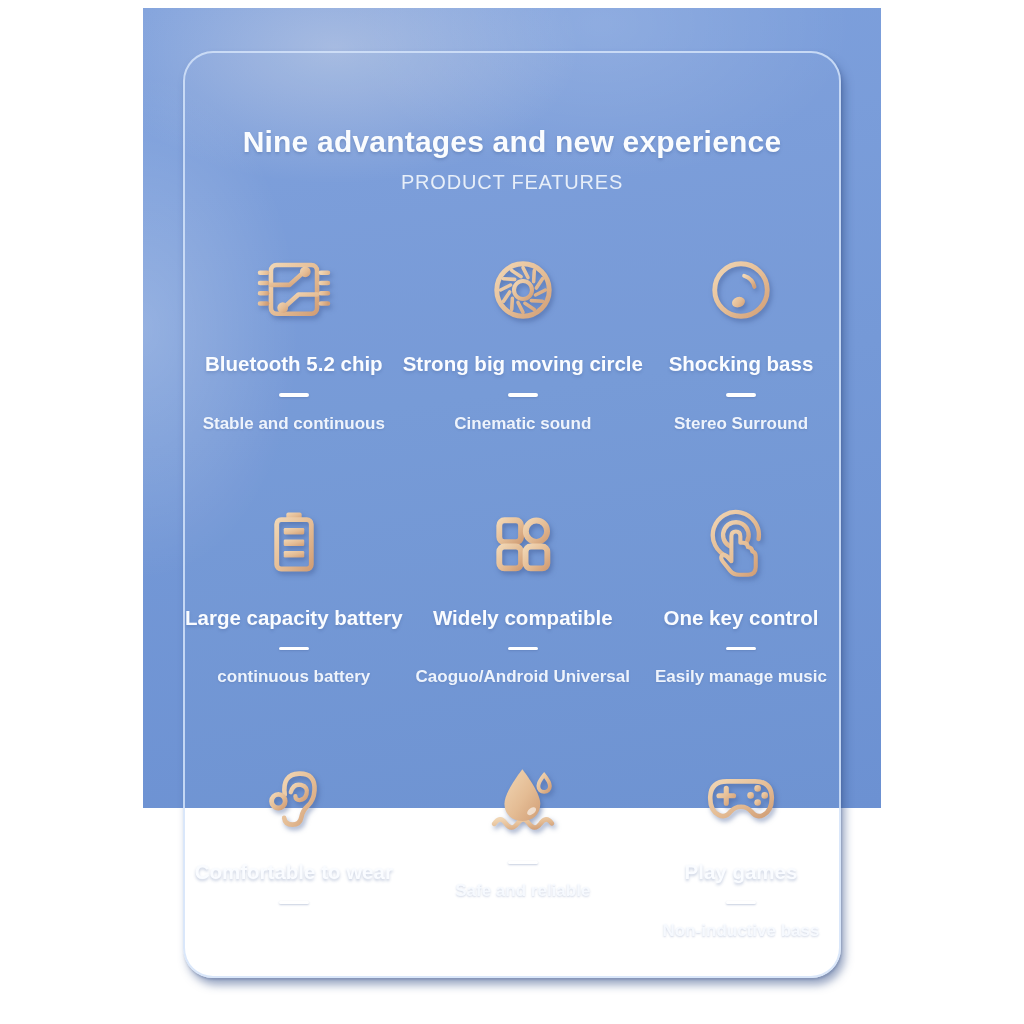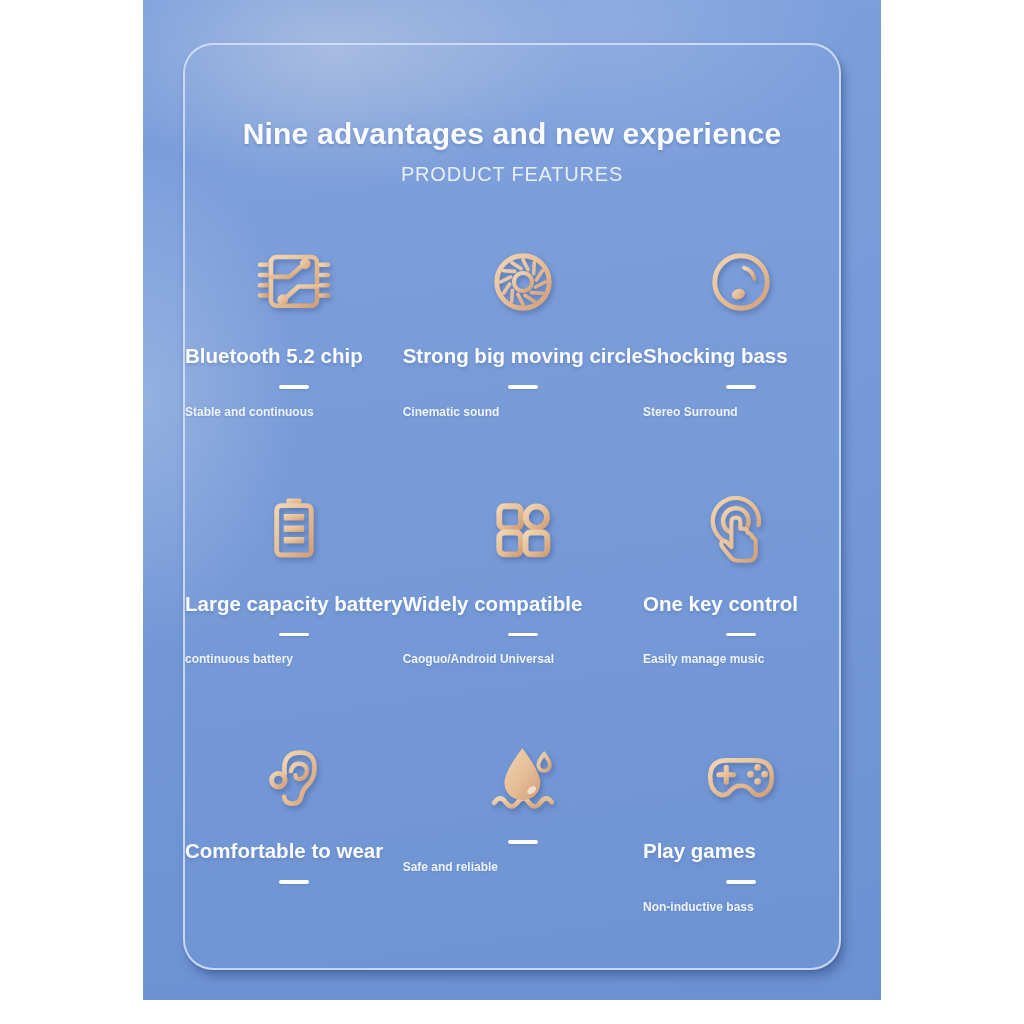--- a/index.html
+++ b/index.html
@@ -1,20 +1,20 @@
 <!DOCTYPE html>
 <html><head>
 <meta charset="utf-8">
 <style>
   * { margin: 0; padding: 0; box-sizing: border-box; }
   html, body { width: 1024px; height: 1024px; background: #ffffff; overflow: hidden;
     font-family: "Liberation Sans", sans-serif; }
 
   .panel {
-    width: 738px; height: 1000px; margin: 0 auto; position: relative;
+    width: 738px; height: 800px; margin: 8px auto; position: relative;
     background:
       radial-gradient(ellipse 360px 200px at 26% 5%, rgba(255,246,238,0.32), rgba(255,255,255,0) 68%),
       radial-gradient(ellipse 260px 420px at 0% 40%, rgba(255,255,255,0.22), rgba(255,255,255,0) 60%),
       radial-gradient(ellipse 420px 260px at 62% 2%, rgba(255,255,255,0.14), rgba(255,255,255,0) 60%),
       linear-gradient(172deg, #7ea0dc 0%, #7599d7 48%, #6c91d2 100%);
   }
 
   .card {
     position: absolute; left: 40px; top: 43px; width: 658px; height: 927px;
     border: 2px solid rgba(212,227,249,0.85);
@@ -33,35 +33,35 @@
     margin-top: 12px; font-size: 20px; font-weight: 400;
     color: rgba(243,247,252,0.9); letter-spacing: 0.8px;
   }
 
   .grid {
     margin-top: 50px;
     display: grid;
     grid-template-columns: 1fr 1fr 1fr;
     row-gap: 64px;
   }
-  .cell { text-align: left; }
+  .cell { text-align: center; }
 
   .icon-wrap { height: 92px; display: flex; align-items: center; justify-content: center; }
   .icon-wrap svg { filter: drop-shadow(2px 3px 2.5px rgba(62,88,146,0.5)); }
 
   .f-title {
     margin-top: 16px; font-size: 20.5px; font-weight: 700; color: #fafcff;
     white-space: nowrap; text-shadow: 0 2px 3px rgba(70,96,152,0.3);
   }
   .f-divider {
     width: 30px; height: 3.5px; border-radius: 2px; background: #ffffff;
     margin: 17px auto 0; box-shadow: 0 1px 2px rgba(70,96,152,0.3);
   }
   .f-desc {
-    margin-top: 16px; font-size: 12px; font-weight: 700;
+    margin-top: 16px; font-size: 17px; font-weight: 700;
     color: rgba(248,251,255,0.93); white-space: pre-line; line-height: 1.25;
     text-shadow: 0 1px 2px rgba(70,96,152,0.25);
   }
 </style>
 </head>
 <body>
 
 <svg width="0" height="0" style="position:absolute" aria-hidden="true">
   <defs>
     <linearGradient id="gold" x1="0" y1="0" x2="1" y2="1">

